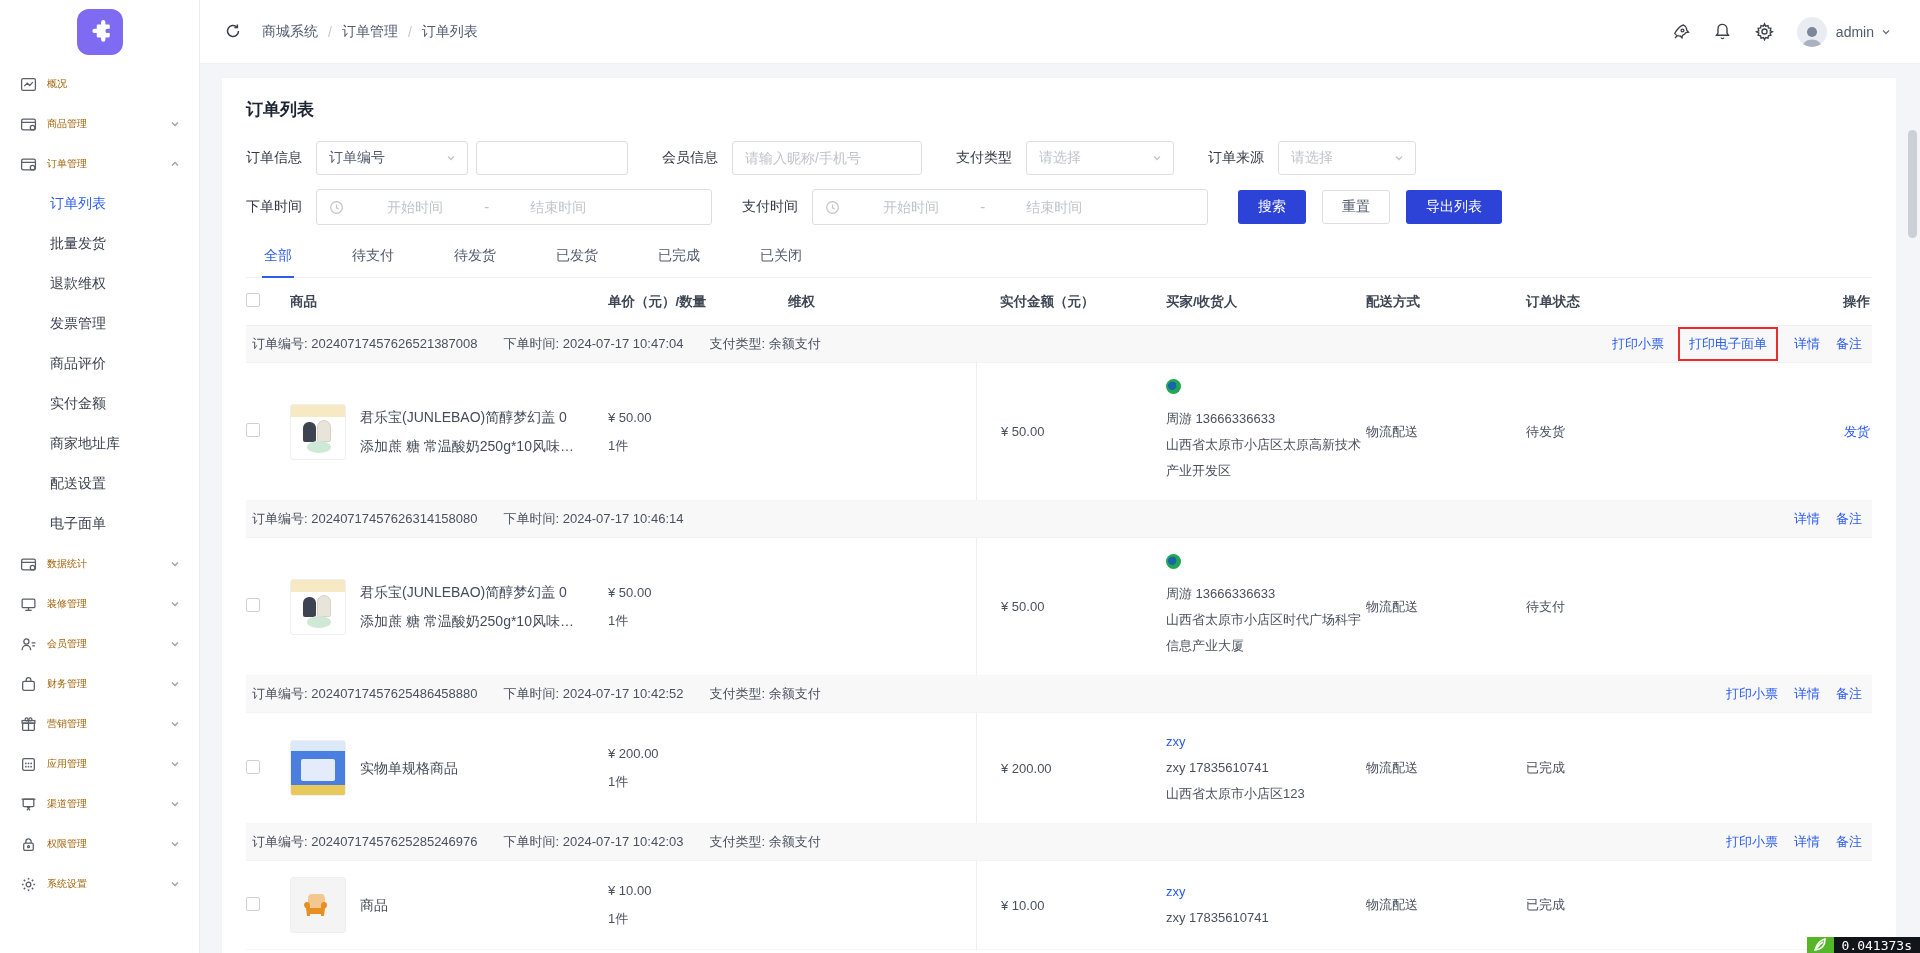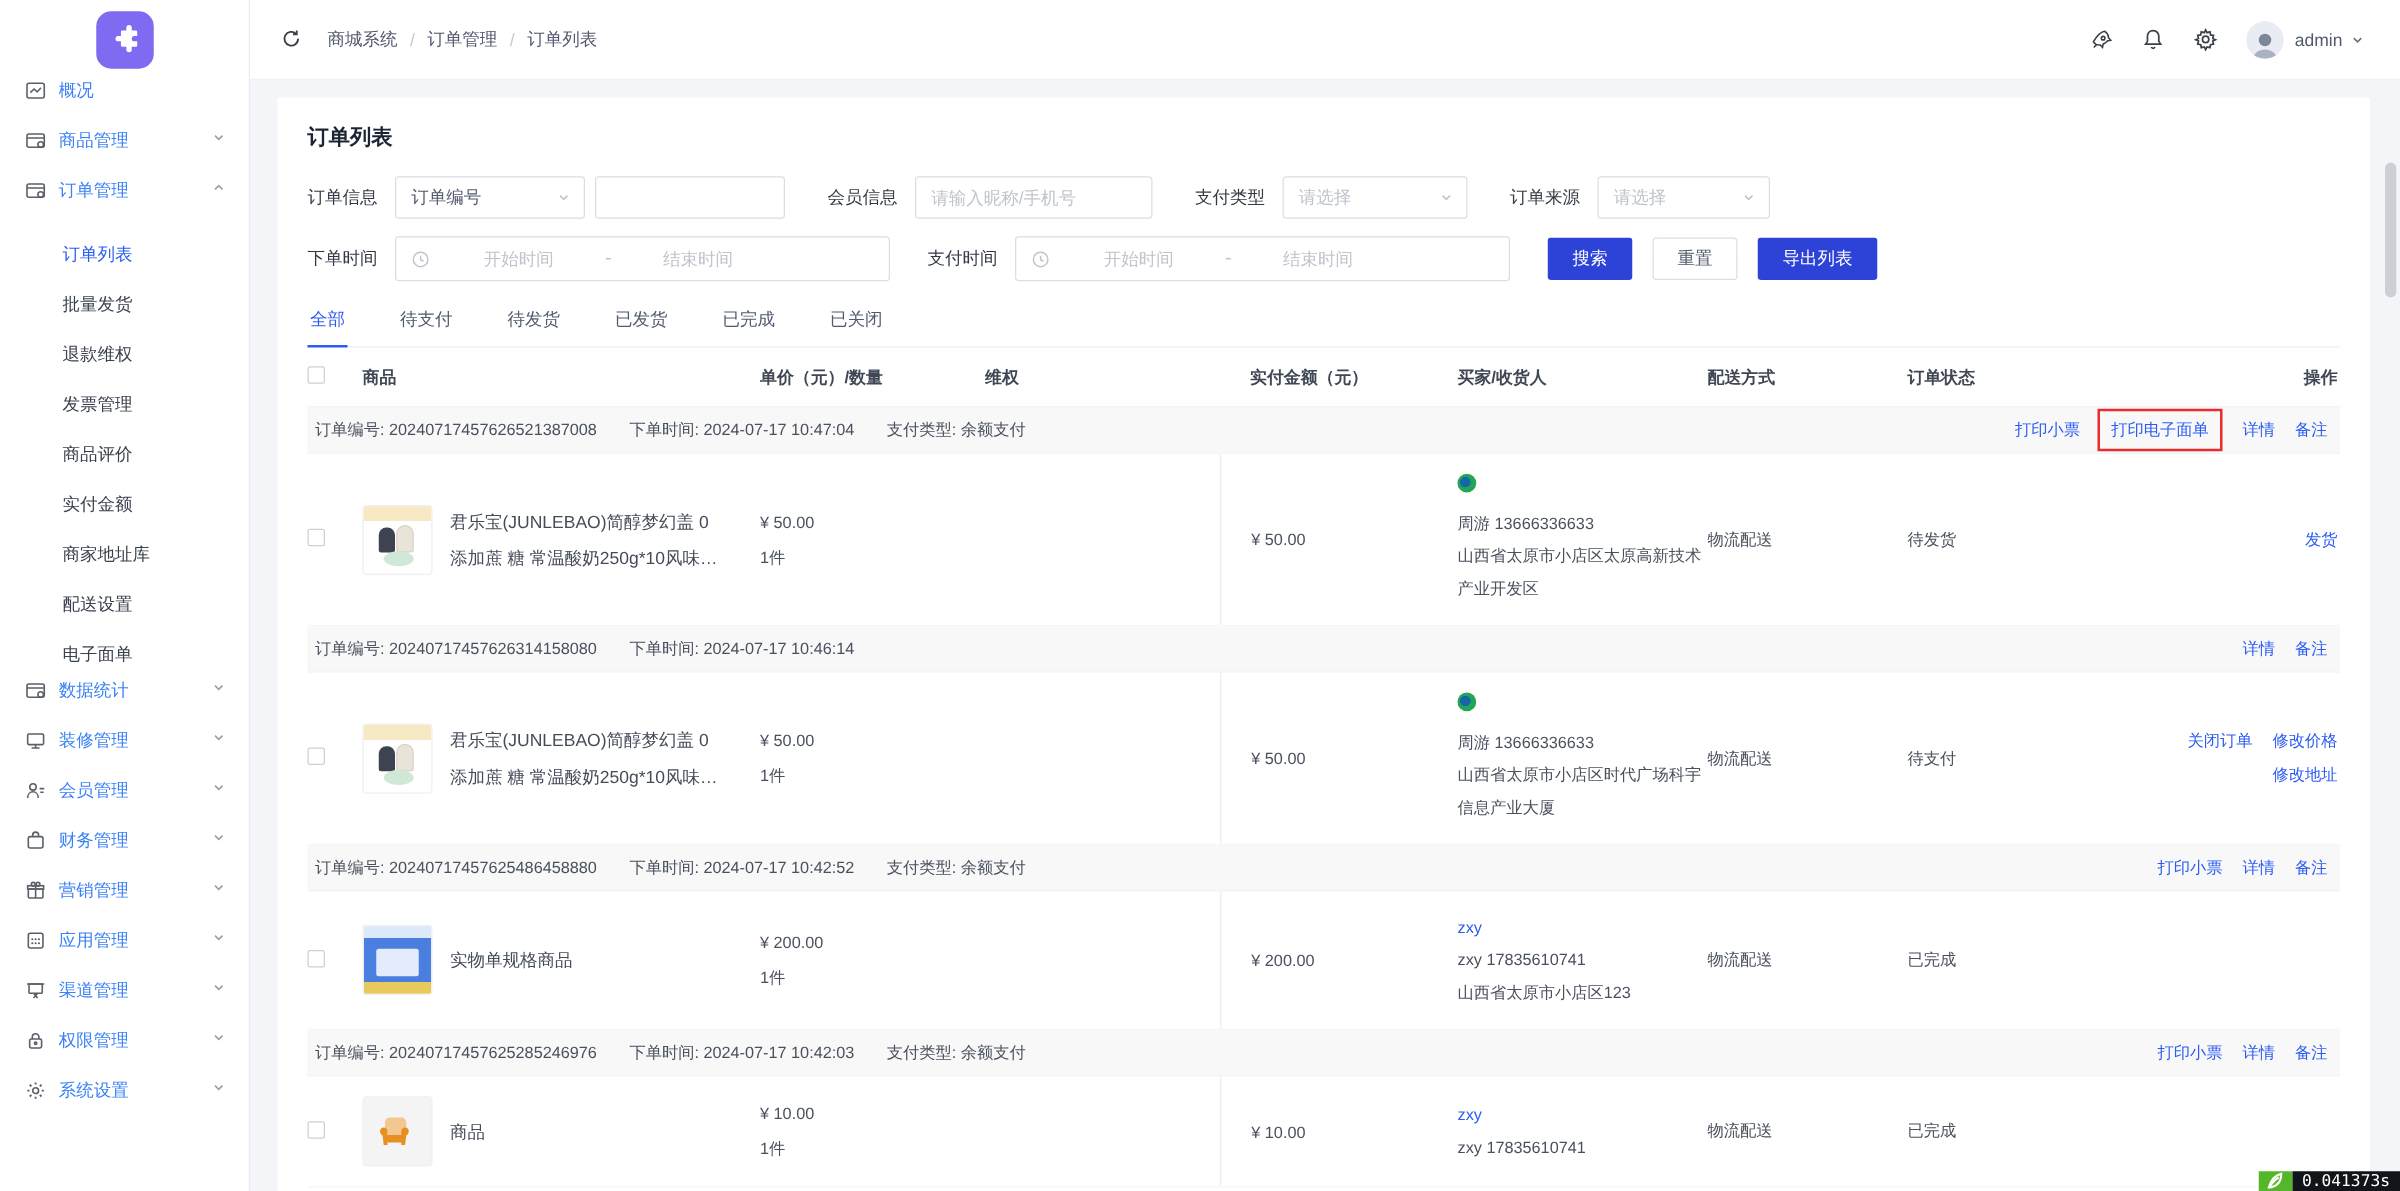--- a/index.html
+++ b/index.html
@@ -4,21 +4,21 @@
 <style>
   * { margin:0; padding:0; box-sizing:border-box; }
   html,body { background:#e9ebee; }
   body { font-family:"Liberation Sans","DejaVu Sans",sans-serif; color:#515a6e; }
   .screen { position:relative; width:1920px; height:953px; overflow:hidden; background:#f4f5f8; display:flex; }
 
   
   .sidebar { width:200px; min-width:200px; height:100%; background:#fff; border-right:1px solid #ececf0; overflow:hidden; }
   .logo-wrap { height:64px; display:flex; align-items:center; justify-content:center; }
   .logo { width:46px; height:46px; border-radius:12px; background:#7e6bf2; display:flex; align-items:center; justify-content:center; }
-  .side-item { height:40px; display:flex; padding:0 18px 0 20px; font-size:14px; color:#3b82f6; cursor:pointer; }
+  .side-item { height:40px; display:flex; align-items:center; padding:0 18px 0 20px; font-size:10px; color:#a16207; cursor:pointer; }
   .side-item .micon { width:17px; height:17px; margin-right:10px; display:inline-flex; flex:none; }
   .side-item .lbl { flex:1; }
   .side-sub { height:40px; display:flex; align-items:center; padding-left:50px; font-size:14px; color:#3a414e; cursor:pointer; }
   .side-sub.active { color:#2c5cf2; }
   .chev { width:12px; height:12px; flex:none; }
   .chev svg { display:block; }
   .chev.up { transform:rotate(180deg); }
 
   
   .main { flex:1; min-width:0; display:flex; flex-direction:column; }
@@ -49,21 +49,21 @@
   .rangebox input { border:none; outline:none; width:130px; text-align:center; font-size:14px; color:#515a6e; font-family:inherit; }
   .rangebox input::placeholder { color:#c0c4cc; }
   .rangebox .dash { color:#c0c4cc; padding:0 4px; }
   .btn { height:34px; padding:0 19px; border-radius:3px; font-size:14px; border:1px solid transparent; cursor:pointer; display:inline-flex; align-items:center; font-family:inherit; }
   .btn.primary { background:#2d43d8; color:#fff; }
   .btn.plain { background:#fff; border-color:#dcdee2; color:#515a6e; }
   .mr8{margin-right:8px;} .mr16{margin-right:16px;} .mr30{margin-right:30px;} .mr34{margin-right:34px;}
 
   
   .tabs { display:flex; gap:40px; margin-top:18px; border-bottom:1px solid #eef0f3; }
-  .tab { font-size:14px; color:#515a6e; padding:4px 2px 12px; cursor:pointer; position:relative; }
+  .tab { font-size:14px; color:#515a6e; padding:4px 2px 12px; cursor:pointer; position:relative;margin-left:16px; }
   .tab.active { color:#2c5cf2; }
   .tab.active::after { content:""; position:absolute; left:0; right:0; bottom:-1px; height:2px; background:#2c5cf2; }
 
   
   .trow { display:grid; grid-template-columns:44px 318px 180px 188px 190px 200px 160px 165px 1fr; align-items:center; }
   .thead { height:48px; border-bottom:1px solid #eef0f3; font-size:13.5px; font-weight:700; color:#3f4654; }
   .thead .c.ops { text-align:right; padding-right:2px; }
   .cb { width:14px; height:14px; border:1px solid #cdd0d6; border-radius:2px; background:#fff; display:inline-block; cursor:pointer; }
 
   .order-head { height:37px; background:#f8f8f9; border-bottom:1px solid #f2f3f5; display:flex; align-items:center; padding:0 10px 0 6px; font-size:13px; color:#4a515e; }
@@ -551,27 +551,20 @@
             <div class="c paid-cell">
                 <span>¥ 50.00</span>
               </div>
             <div class="c buyer-cell">
               <span class="dot"></span>
               <div>周游 13666336633</div>
               <div>山西省太原市小店区时代广场科宇信息产业大厦</div>
             </div>
             <div class="c">物流配送</div>
             <div class="c">待支付</div>
-            <div class="c ops-cell">
-                <div class="acts">
-              <a class="lnk">关闭订单</a>
-              <a class="lnk">修改价格</a>
-              <a class="lnk">修改地址</a>
-            </div>
-              </div>
           </div>
         </div>
 
         <div>
           <div class="order-head">
             <span class="meta">订单编号: 20240717457625486458880</span>
             <span class="meta">下单时间: 2024-07-17 10:42:52</span>
             <span class="meta">支付类型: 余额支付</span>
             <span class="grow"></span>
             <a class="lnk">打印小票</a>

